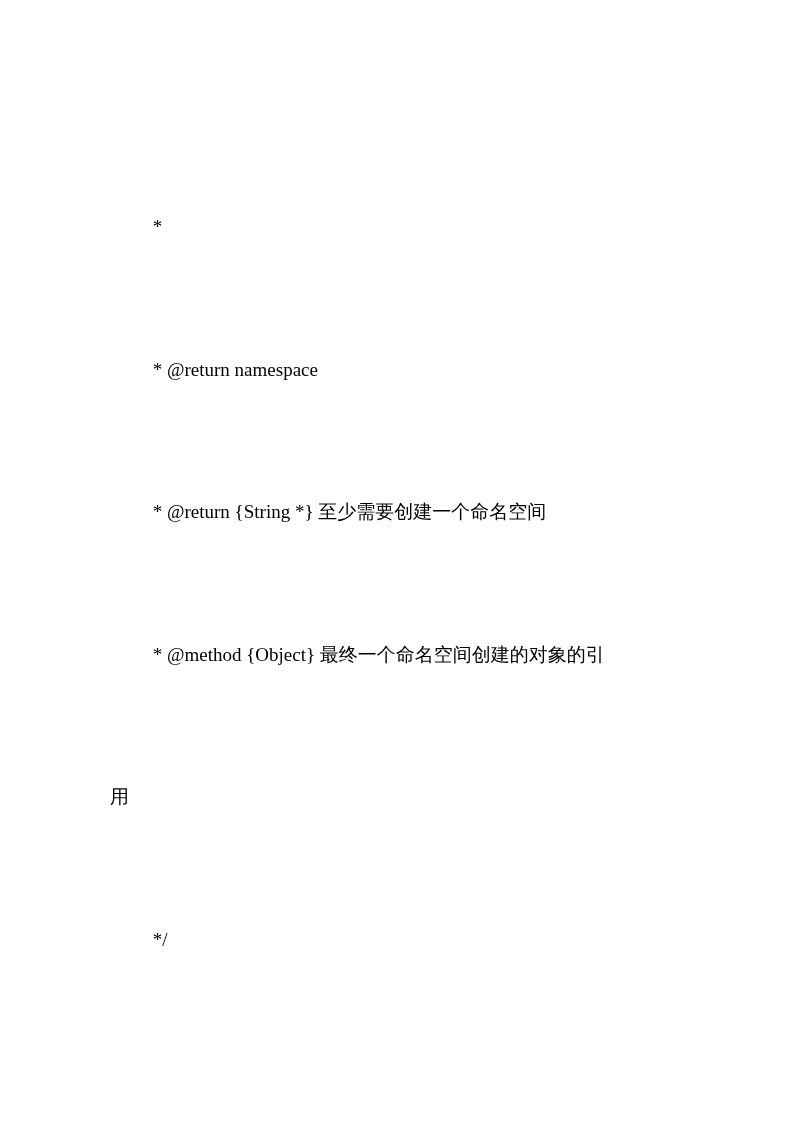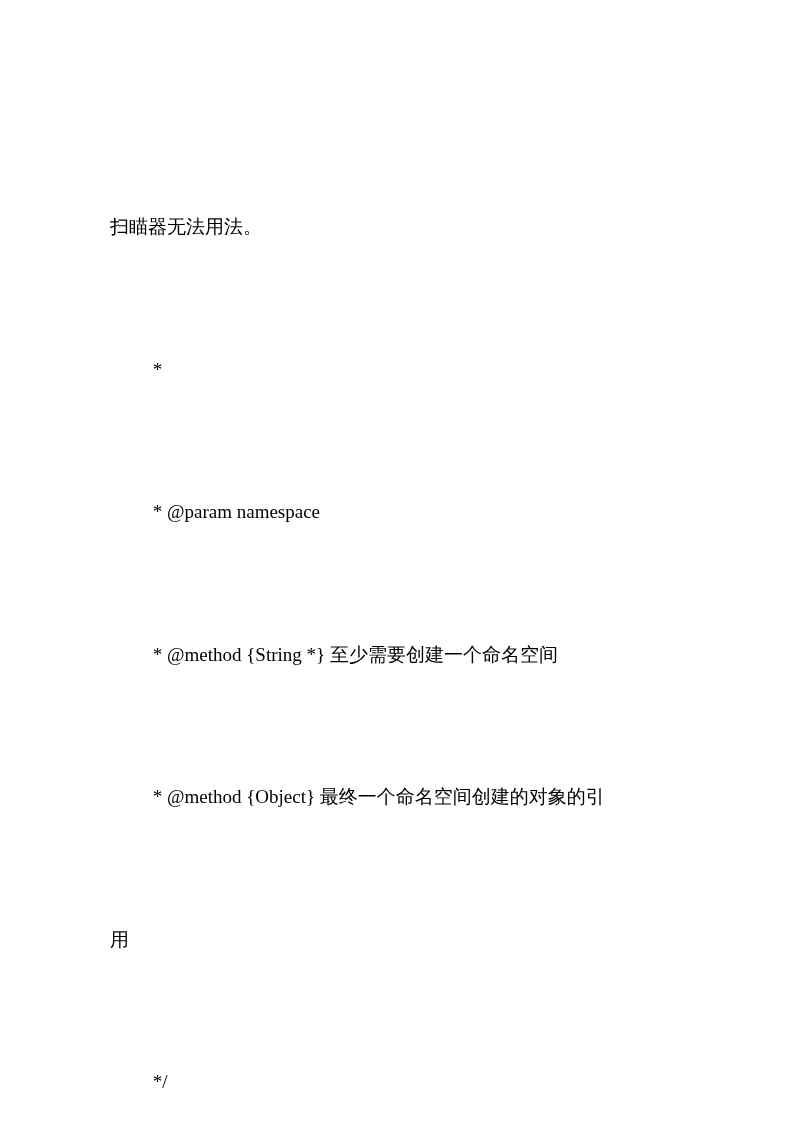--- a/index.html
+++ b/index.html
@@ -25,24 +25,23 @@
       display: block;
     }
     .indent {
       padding-left: 2em;
     }
   </style>
 </head>
 <body>
 
 <div class="content">
-  <span class="line">扫瞄器无法用法。</span>
   <span class="line indent"> *</span>
-  <span class="line indent"> * @param namespace</span>
-  <span class="line indent"> * @method {String *} 至少需要创建一个命名空间</span>
+  <span class="line indent"> * @return namespace</span>
+  <span class="line indent"> * @return {String *} 至少需要创建一个命名空间</span>
   <span class="line indent"> * @method {Object} 最终一个命名空间创建的对象的引</span>
   <span class="line">用</span>
   <span class="line indent"> */</span>
   
   
   
   
   
   
   

